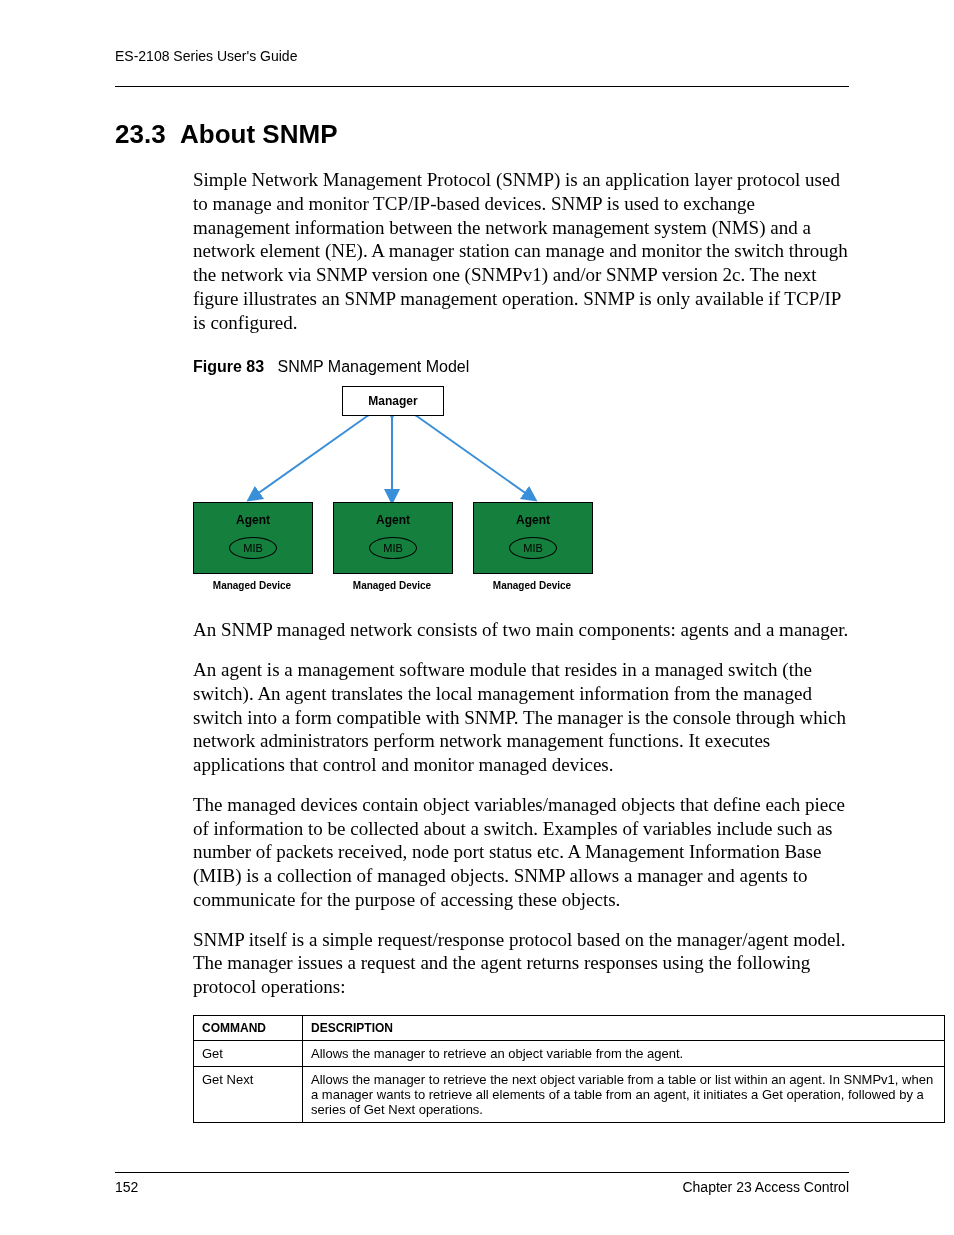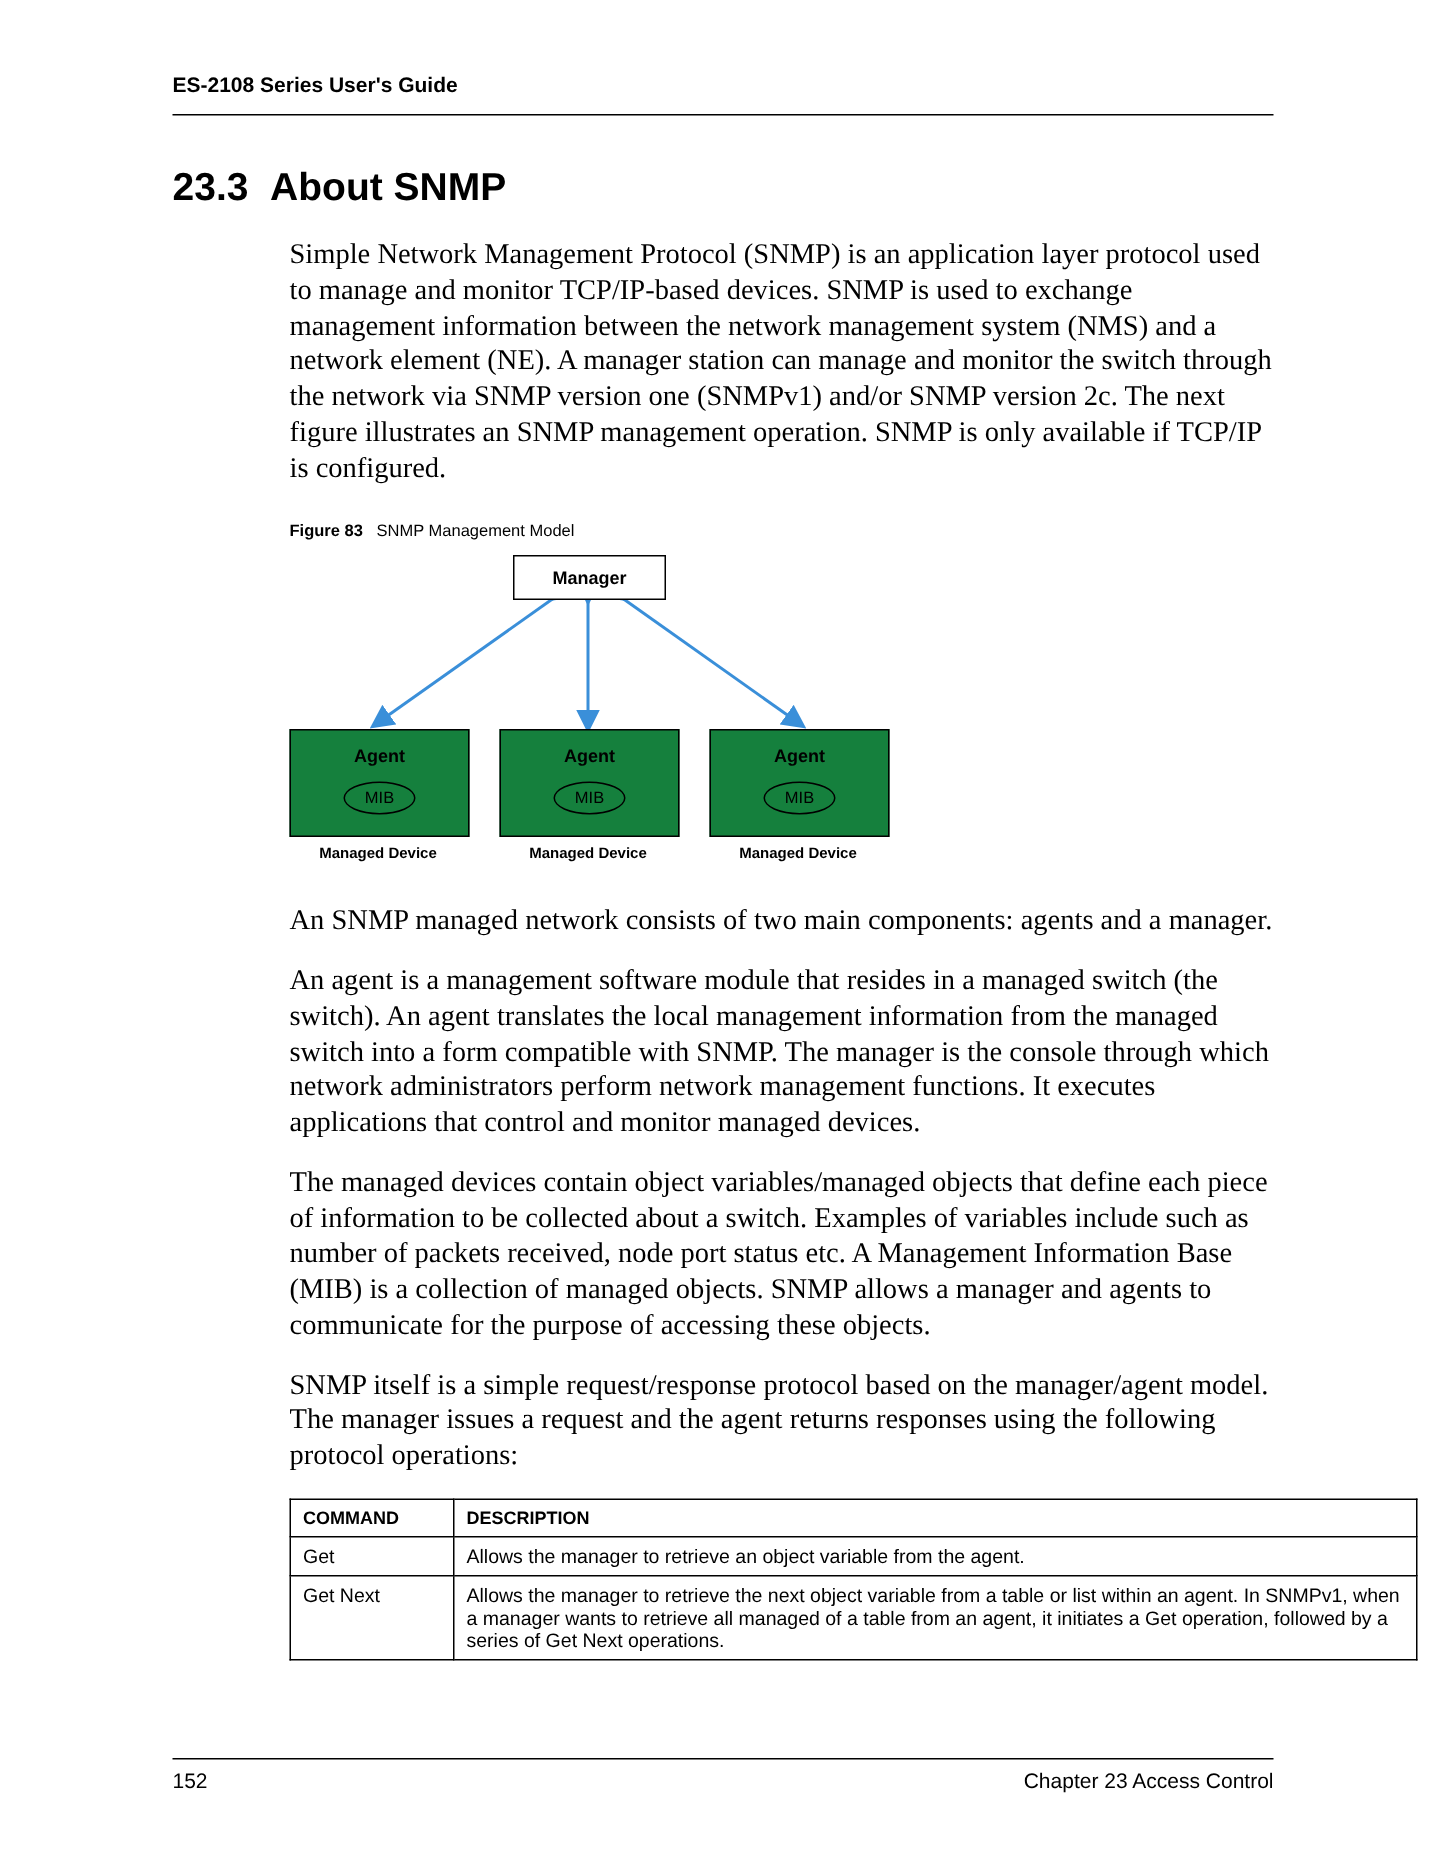--- a/index.html
+++ b/index.html
@@ -16,40 +16,39 @@
   .page {
     padding: 48px 105px 40px 115px;
     box-sizing: border-box;
     height: 100%;
     display: flex;
     flex-direction: column;
   }
   .running-header {
     font-family: Arial, Helvetica, sans-serif;
     font-size: 14px;
-    padding-bottom: 12px;
+    padding-bottom: 22px;
     border-bottom: 1px solid #000;
     margin-bottom: 32px;
-    font-weight: bold;
   }
   h1.section-title {
     font-family: Arial, Helvetica, sans-serif;
     font-size: 26px;
     font-weight: bold;
     margin: 0 0 18px 0;
   }
   .body-text {
     font-size: 19px;
     line-height: 1.25;
     margin: 0 0 16px 78px;
     text-align: left;
   }
   .fig-label {
     font-family: Arial, Helvetica, sans-serif;
-    font-size: 11px;
+    font-size: 16px;
     margin: 8px 0 6px 78px;
   }
   .fig-label b { font-weight: bold; }
   .tbl-label {
     font-family: Arial, Helvetica, sans-serif;
     font-size: 14px;
     margin: 20px 0 8px 78px;
   }
   .tbl-label b { font-weight: bold; }
   .diagram {
@@ -200,21 +199,21 @@
         <tr>
       <th class="col-cmd">COMMAND</th>
       <th>DESCRIPTION</th>
     </tr>
     <tr>
       <td>Get</td>
       <td>Allows the manager to retrieve an object variable from the agent.</td>
     </tr>
     <tr>
       <td>Get Next</td>
-      <td>Allows the manager to retrieve the next object variable from a table or list within an agent. In SNMPv1, when a manager wants to retrieve all managed of a table from an agent, it initiates a Get operation, followed by a series of Get Next operations.</td>
+      <td>Allows the manager to retrieve the next object variable from a table or list within an agent. In SNMPv1, when a manager wants to retrieve all elements of a table from an agent, it initiates a Get operation, followed by a series of Get Next operations.</td>
     </tr>
   </tbody>
     </table>
 
   <div class="footer">
     <span>152</span>
     <span>Chapter 23 Access Control</span>
   </div>
 </div>
 

